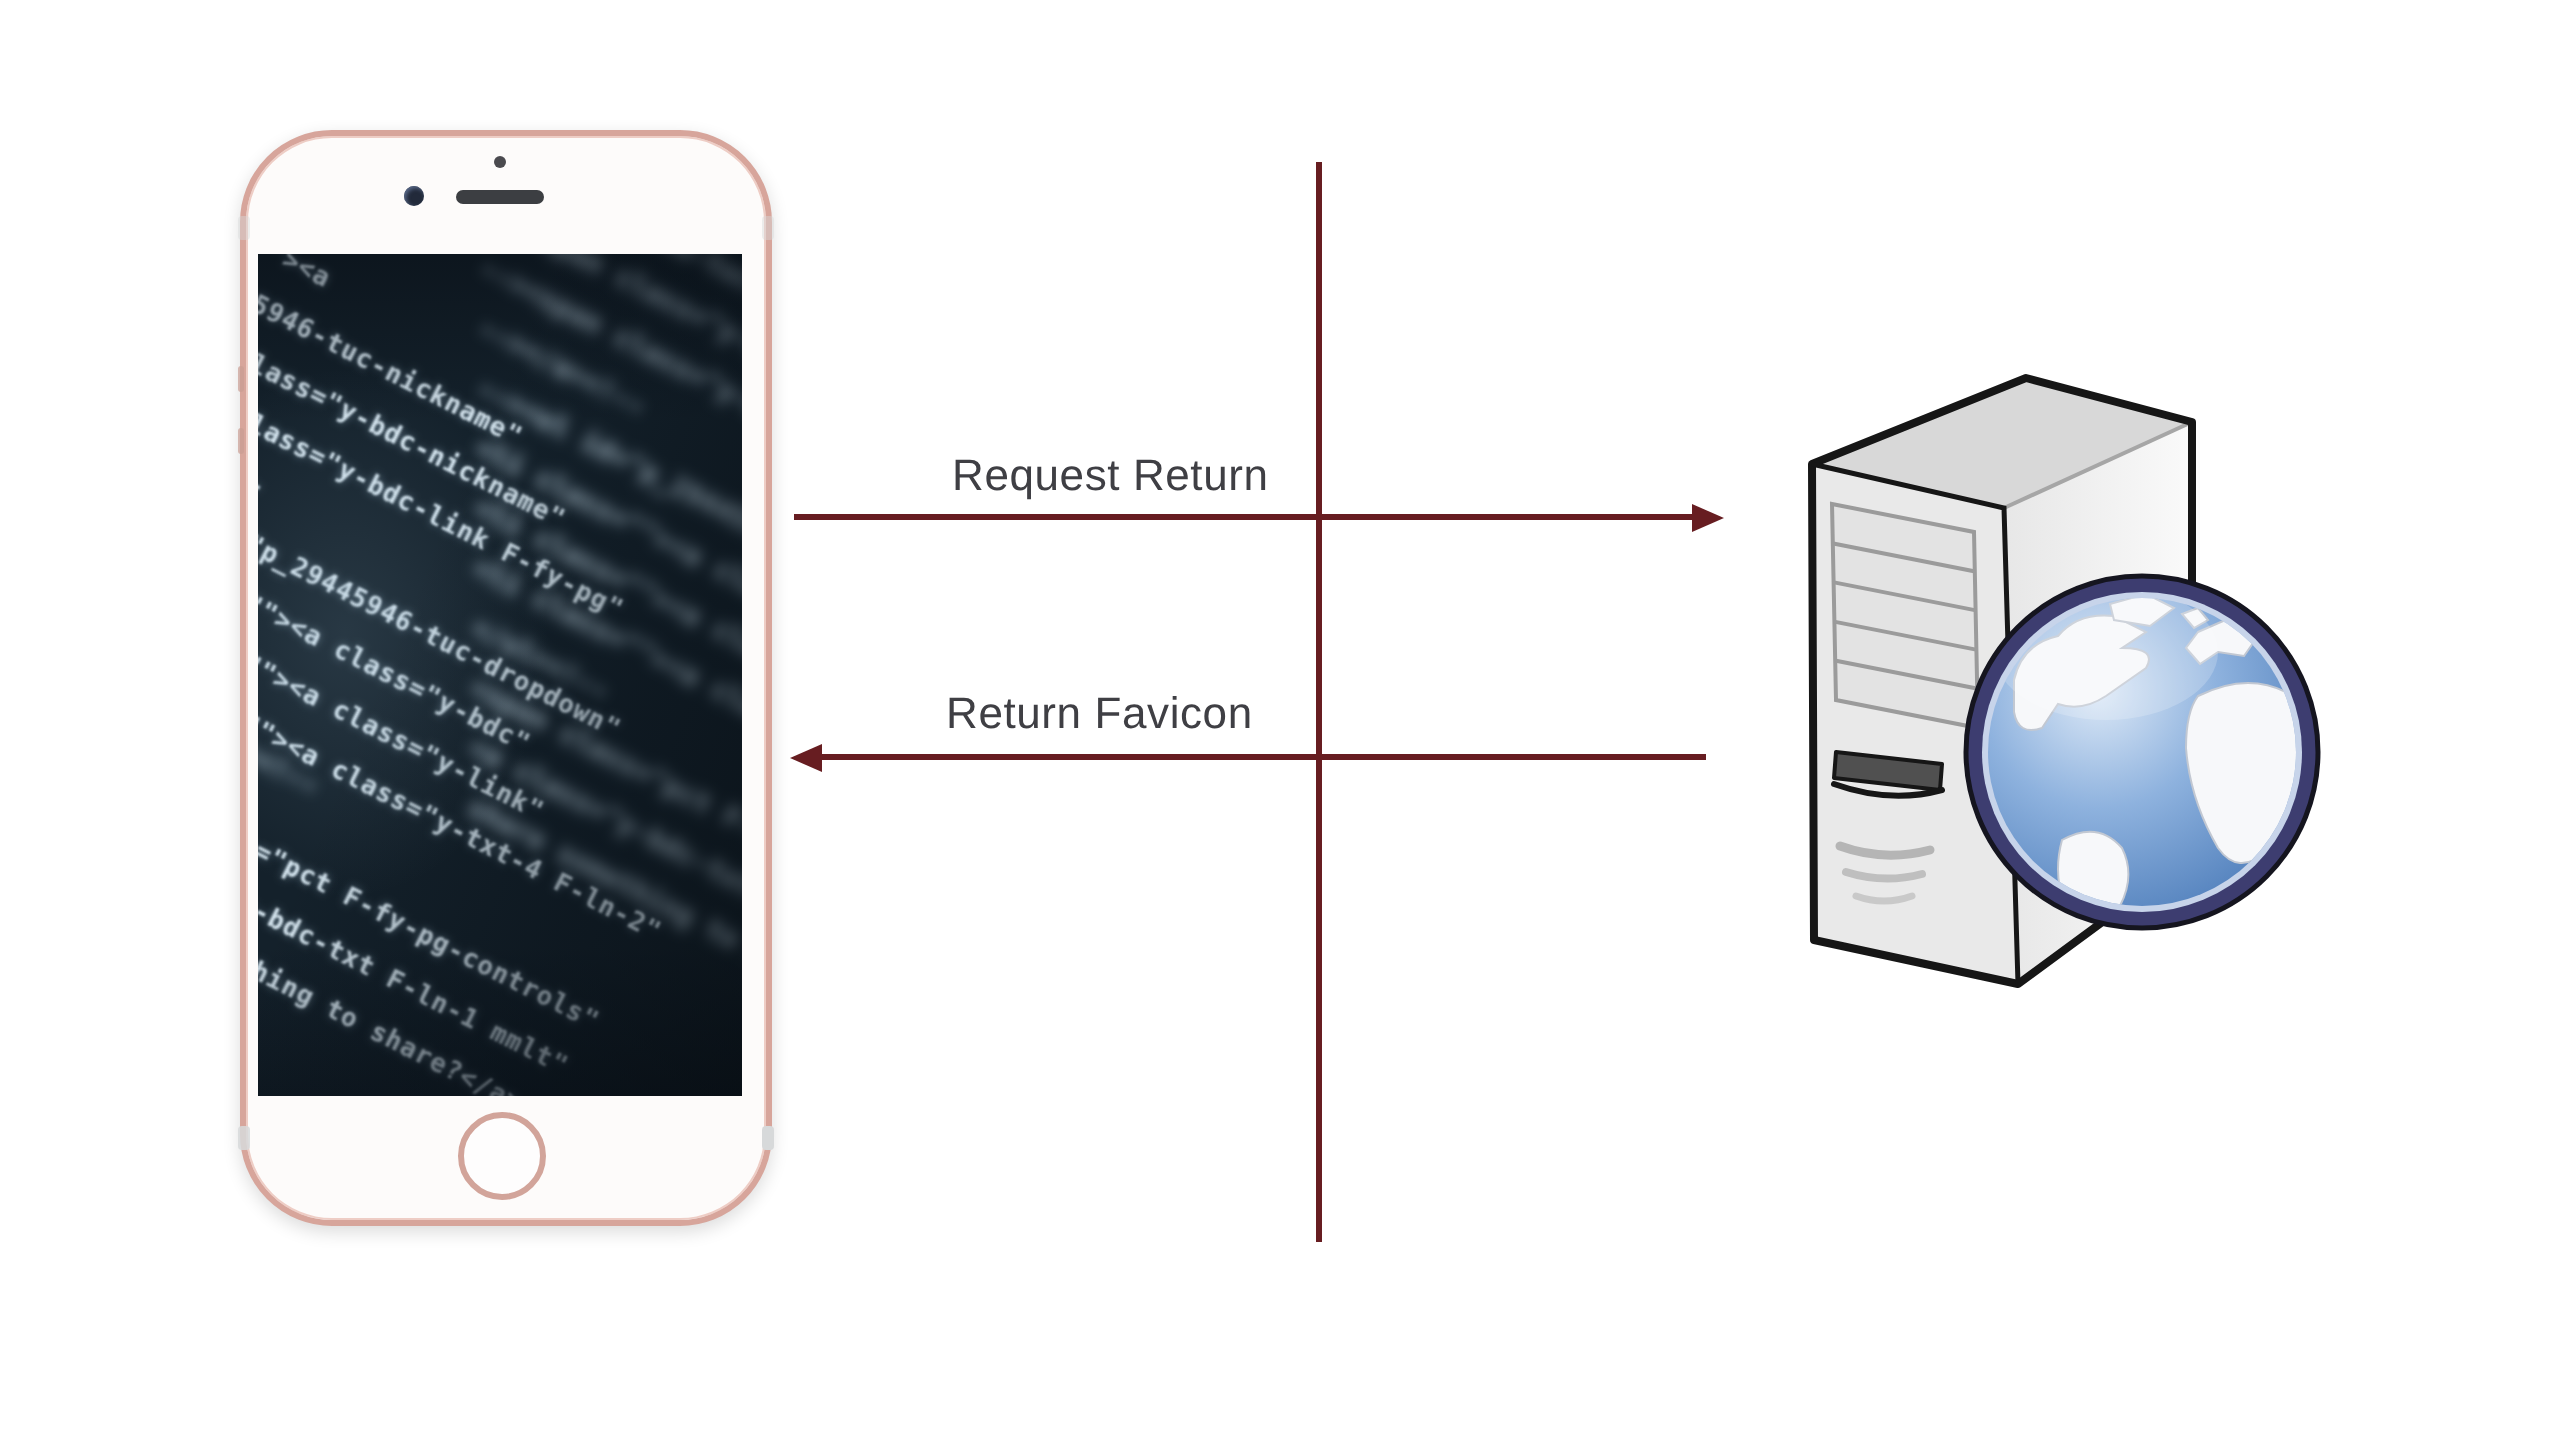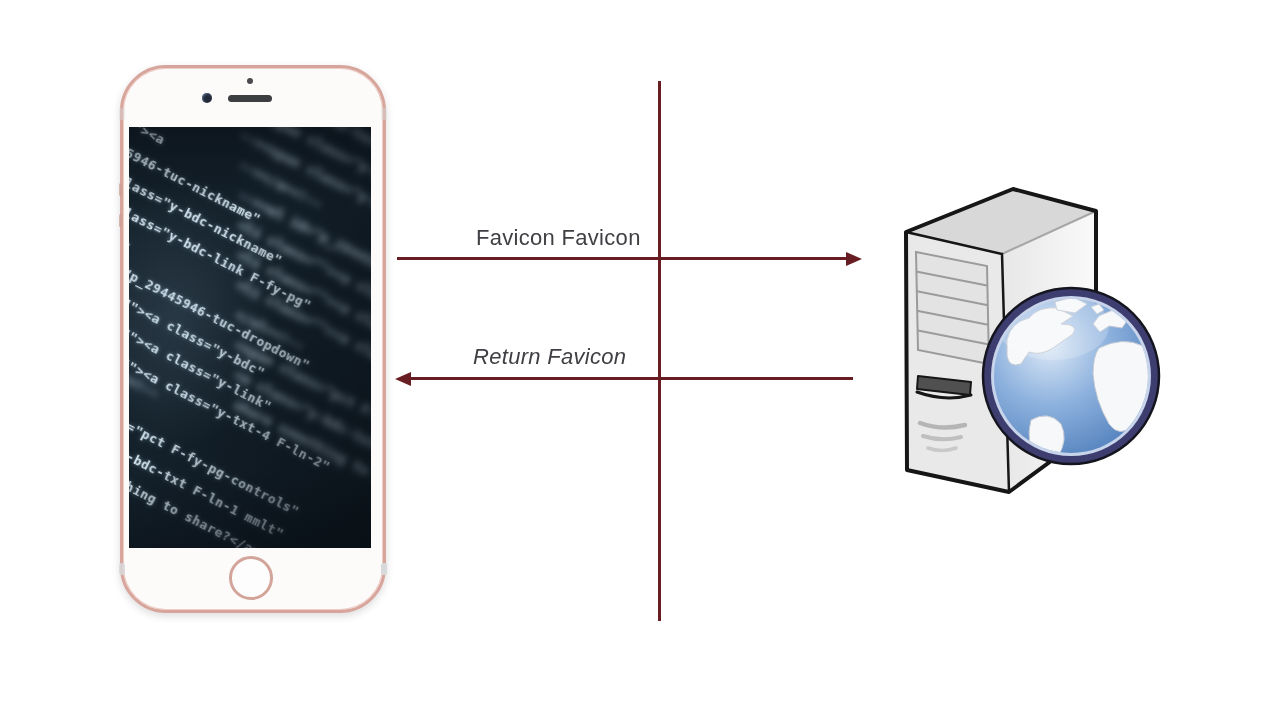--- a/index.html
+++ b/index.html
@@ -57,21 +57,21 @@
       linear-gradient(0deg, rgba(4,8,14,.35), transparent 18%);
   }
 
   
   .lifeline{position:absolute;left:658px;top:81px;width:3px;height:540px;background:var(--arrow-color,#671d21);}
   .msg-label{
     position:absolute;font-size:22px;line-height:24px;
     color:var(--label-color,#3f3f44);letter-spacing:.3px;
   }
   .msg-label.request{left:476px;top:226px;}
-  .msg-label.return{left:473px;top:345px;font-style:italic;}
+  .msg-label.return{left:473px;top:345px;}
   .arrow-line{position:absolute;height:3px;background:var(--arrow-color,#671d21);}
   .arrow-line.request{left:397px;top:257px;width:450px;}
   .arrow-line.return{left:409px;top:377px;width:444px;}
   .arrow-head{position:absolute;width:0;height:0;border-top:7px solid transparent;border-bottom:7px solid transparent;}
   .arrow-head.right{left:846px;top:251.5px;border-left:16px solid var(--arrow-color,#671d21);}
   .arrow-head.left{left:395px;top:371.5px;border-right:16px solid var(--arrow-color,#671d21);}
 
   
   .server-svg{position:absolute;left:895px;top:180px;width:270px;height:320px;}
 </style>
@@ -125,21 +125,21 @@
           <div class="code-line" style="margin-left: 9px;">&lt;/li&gt;&lt;!--</div>
         </div>
       <div class="screen-overlay"></div>
     </div>
 
     <div class="home-button"></div>
   </div>
 
   <div class="lifeline"></div>
 
-  <div class="msg-label request">Favicon Favicon</div>
+  <div class="msg-label request">Request Return</div>
   <div class="arrow-line request"></div>
   <div class="arrow-head right"></div>
 
   <div class="msg-label return">Return Favicon</div>
   <div class="arrow-line return"></div>
   <div class="arrow-head left"></div>
 
   <svg class="server-svg" viewBox="0 0 270 320">
     <defs>
       <radialGradient id="ocean" cx="36%" cy="30%" r="85%">

